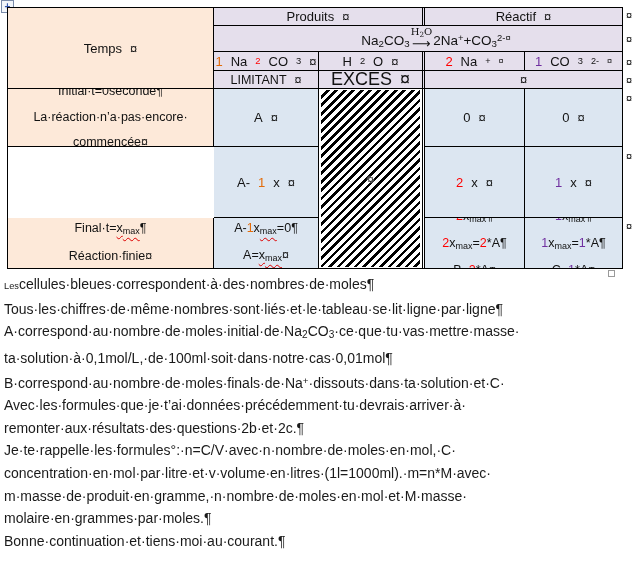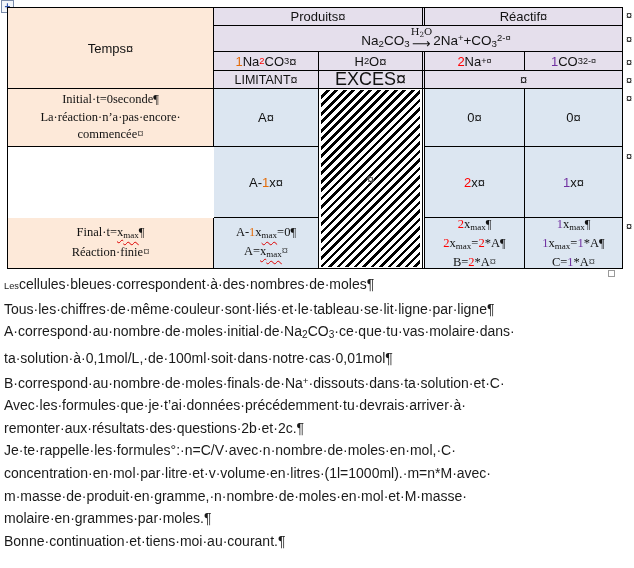--- a/index.html
+++ b/index.html
@@ -11,23 +11,23 @@
   .tbl{
     position:absolute; left:7px; top:7px;
     display:grid;
     grid-template-columns:206px 105px 106px 100px 97px;
     grid-template-rows:18px 26px 19px 18px 58px 71px 50px;
     border:1.5px solid #000;
   }
   .cell{
     border-right:1px solid #000; border-bottom:1px solid #000;
     display:flex; align-items:center; justify-content:center;
-    font-size:13px; text-align:center; overflow:hidden;
-  }
-  .cell.multi{flex-direction:column;font-family:Liberation Serif, serif;}
+    font-size:13px; text-align:center; overflow:hidden;gap:8px;
+  }
+  .cell.multi{flex-direction:column;}
   .lastcol{border-right:none;}
   .lastrow{border-bottom:none;}
   .dbl{border-right:3px double #000;}
   .hbg{background:var(--header_bg);}
   .tbg{background:var(--temps_bg);}
   .vbg{background:var(--value_bg);}
   .c-temps{grid-column:1; grid-row:1/5;}
   .c-prod{grid-column:2/4; grid-row:1;}
   .c-react{grid-column:4/6; grid-row:1;}
   .c-eq{grid-column:2/6; grid-row:2; font-size:13.5px;}
@@ -210,22 +210,22 @@
   <span class="rowmark" style="top:56px;">¤</span>
   <span class="rowmark" style="top:74px;">¤</span>
   <span class="rowmark" style="top:92px;">¤</span>
   <span class="rowmark" style="top:150px;">¤</span>
   <span class="rowmark" style="top:220px;">¤</span>
 
   <div class="resize-handle"></div>
 
   <div class="notes">
     <div class="note-line"><span class="small">Les</span><span>cellules·bleues·correspondent·à·des·nombres·de·moles</span><span>¶</span></div>
-    <div class="note-line"><span>Tous·les·chiffres·de·même·couleur·sont·liés·et·le·tableau·se·lit·ligne·par·ligne</span><span>¶</span></div>
-    <div class="note-line"><span>A·correspond·au·nombre·de·moles·initial·de·Na</span><span class="sub">2</span><span>CO</span><span class="sub">3</span><span>·ce·que·tu·vas·molaire·dans·</span></div>
+    <div class="note-line"><span>Tous·les·chiffres·de·même·nombres·sont·liés·et·le·tableau·se·lit·ligne·par·ligne</span><span>¶</span></div>
+    <div class="note-line"><span>A·correspond·au·nombre·de·moles·initial·de·Na</span><span class="sub">2</span><span>CO</span><span class="sub">3</span><span>·ce·que·tu·vas·mettre·masse·</span></div>
     <div class="note-line"><span>ta·solution·à·0,1mol/L,·de·100ml·soit·dans·notre·cas·0,01mol</span><span>¶</span></div>
     <div class="note-line"><span>B·correspond·au·nombre·de·moles·finals·de·Na</span><span class="sup">+</span><span>·dissouts·dans·ta·solution·et·C·</span></div>
     <div class="note-line"><span>Avec·les·formules·que·je·t’ai·données·précédemment·tu·devrais·arriver·à·</span></div>
     <div class="note-line"><span>remonter·aux·résultats·des·questions·2b·et·2c.</span><span>¶</span></div>
     <div class="note-line"><span>Je·te·rappelle·les·formules</span><span>°</span><span>:·n=C/V·avec·n·nombre·de·moles·en·mol,·C·</span></div>
     <div class="note-line"><span>concentration·en·mol·par·litre·et·v·volume·en·litres·(1l=1000ml).·m=n*M·avec·</span></div>
     <div class="note-line"><span>m·masse·de·produit·en·gramme,·n·nombre·de·moles·en·mol·et·M·masse·</span></div>
     <div class="note-line"><span>molaire·en·grammes·par·moles.</span><span>¶</span></div>
     <div class="note-line"><span>Bonne·continuation·et·tiens·moi·au·courant.</span><span>¶</span></div>
   </div>

